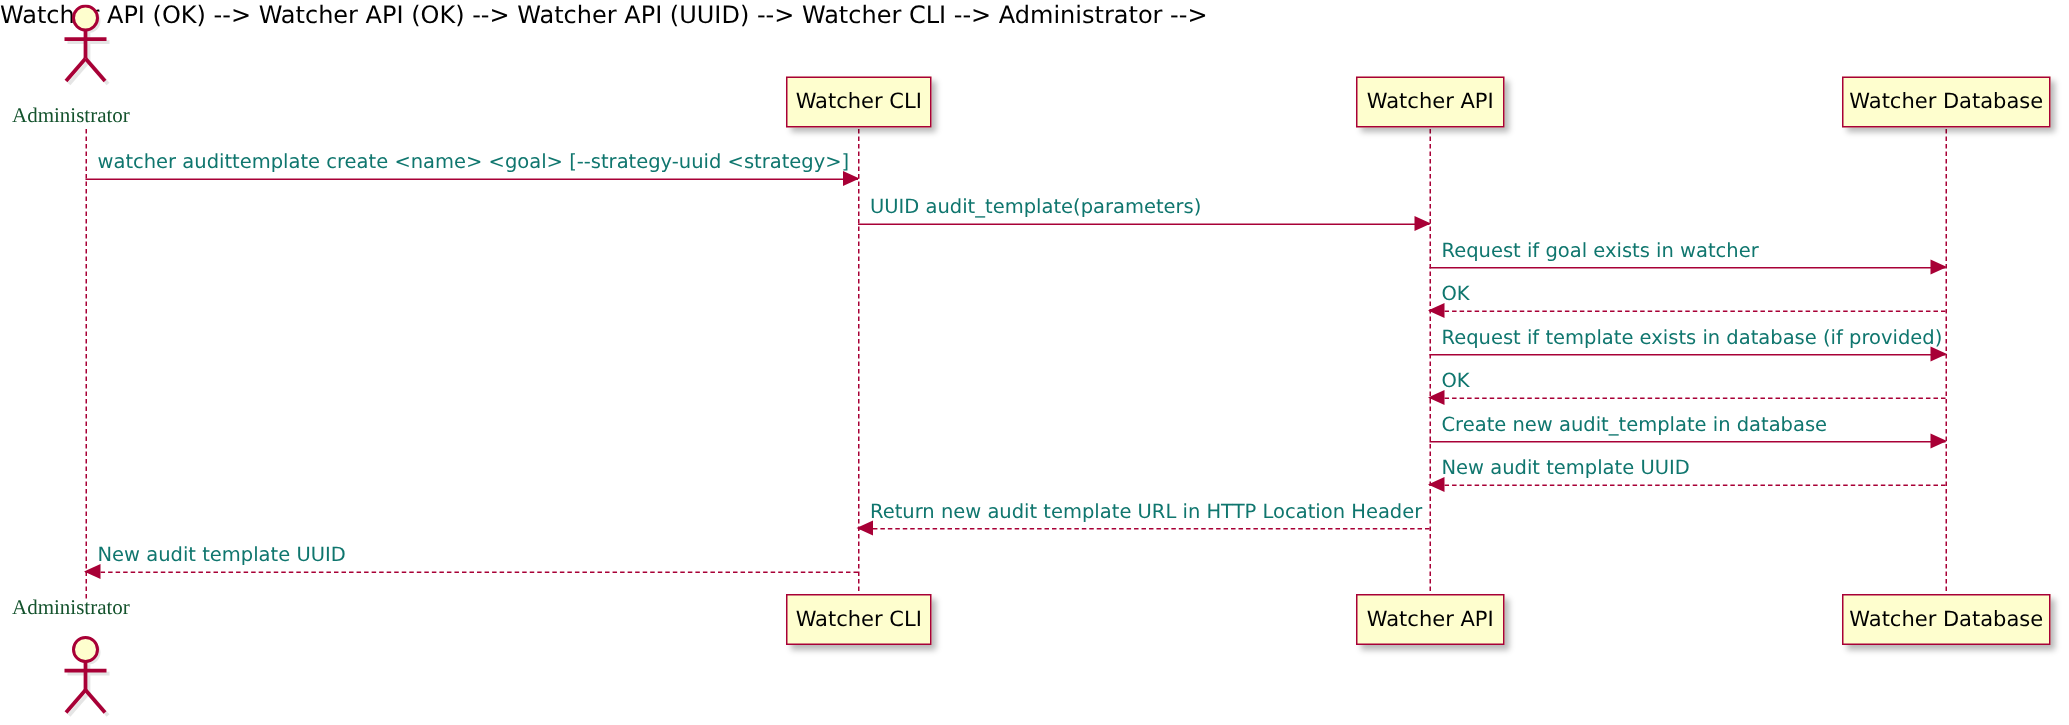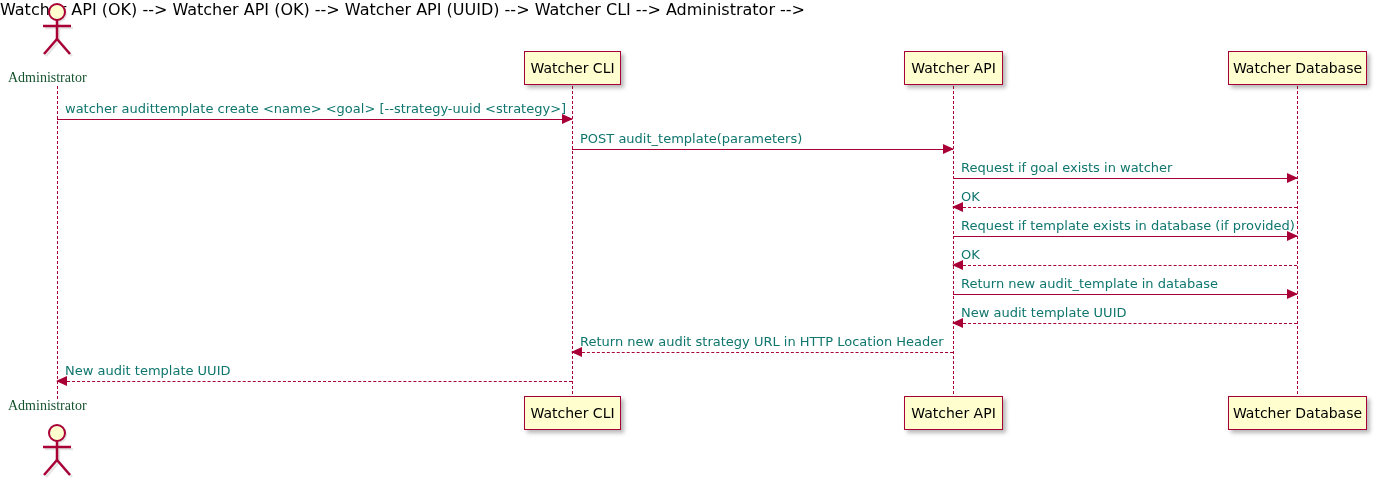--- a/index.html
+++ b/index.html
@@ -174,21 +174,21 @@
   <div class="msg solid" style="left:57px; top:119px; width:515px;">
     <div class="line"></div>
     <div class="arrowhead right"></div>
     <div class="msg-label lead">watcher audittemplate create &lt;name&gt; &lt;goal&gt; [--strategy-uuid &lt;strategy&gt;]</div>
   </div>
 
   
   <div class="msg solid" style="left:572px; top:149px; width:381px;">
     <div class="line"></div>
     <div class="arrowhead right"></div>
-    <div class="msg-label lead">POST audit_template(parameters)</div>
+    <div class="msg-label lead">UUID audit_template(parameters)</div>
   </div>
 
   
   <div class="msg solid" style="left:953px; top:178px; width:344px;">
     <div class="line"></div>
     <div class="arrowhead right"></div>
     <div class="msg-label lead">Request if goal exists in watcher</div>
   </div>
 
    Watcher API (OK) --&gt;
@@ -209,35 +209,35 @@
   <div class="msg dashed" style="left:953px; top:265px; width:344px;">
     <div class="line"></div>
     <div class="arrowhead left"></div>
     <div class="msg-label lead">OK</div>
   </div>
 
   
   <div class="msg solid" style="left:953px; top:294px; width:344px;">
     <div class="line"></div>
     <div class="arrowhead right"></div>
-    <div class="msg-label lead">Return new audit_template in database</div>
+    <div class="msg-label lead">Create new audit_template in database</div>
   </div>
 
    Watcher API (UUID) --&gt;
   <div class="msg dashed" style="left:953px; top:323px; width:344px;">
     <div class="line"></div>
     <div class="arrowhead left"></div>
     <div class="msg-label lead">New audit template UUID</div>
   </div>
 
    Watcher CLI --&gt;
   <div class="msg dashed" style="left:572px; top:352px; width:381px;">
     <div class="line"></div>
     <div class="arrowhead left"></div>
-    <div class="msg-label lead">Return new audit strategy URL in HTTP Location Header</div>
+    <div class="msg-label lead">Return new audit template URL in HTTP Location Header</div>
   </div>
 
    Administrator --&gt;
   <div class="msg dashed" style="left:57px; top:381px; width:515px;">
     <div class="line"></div>
     <div class="arrowhead left"></div>
     <div class="msg-label lead">New audit template UUID</div>
   </div>
 
 </div>

